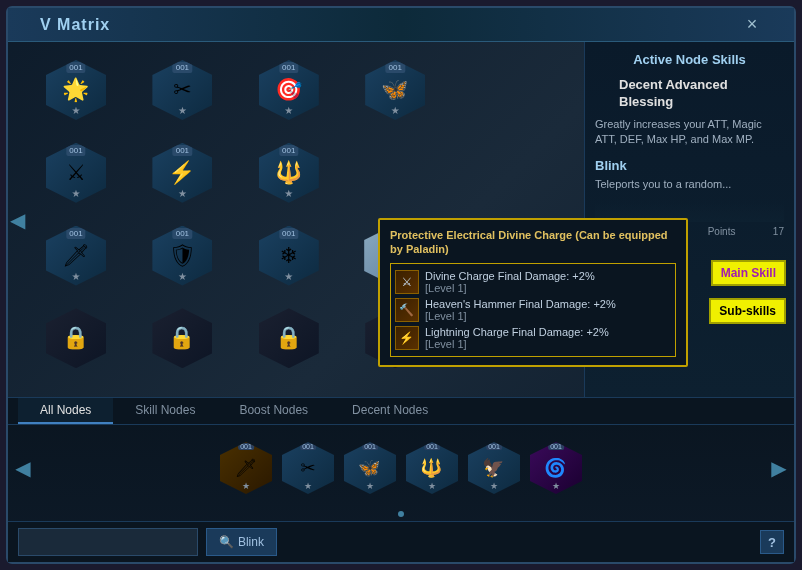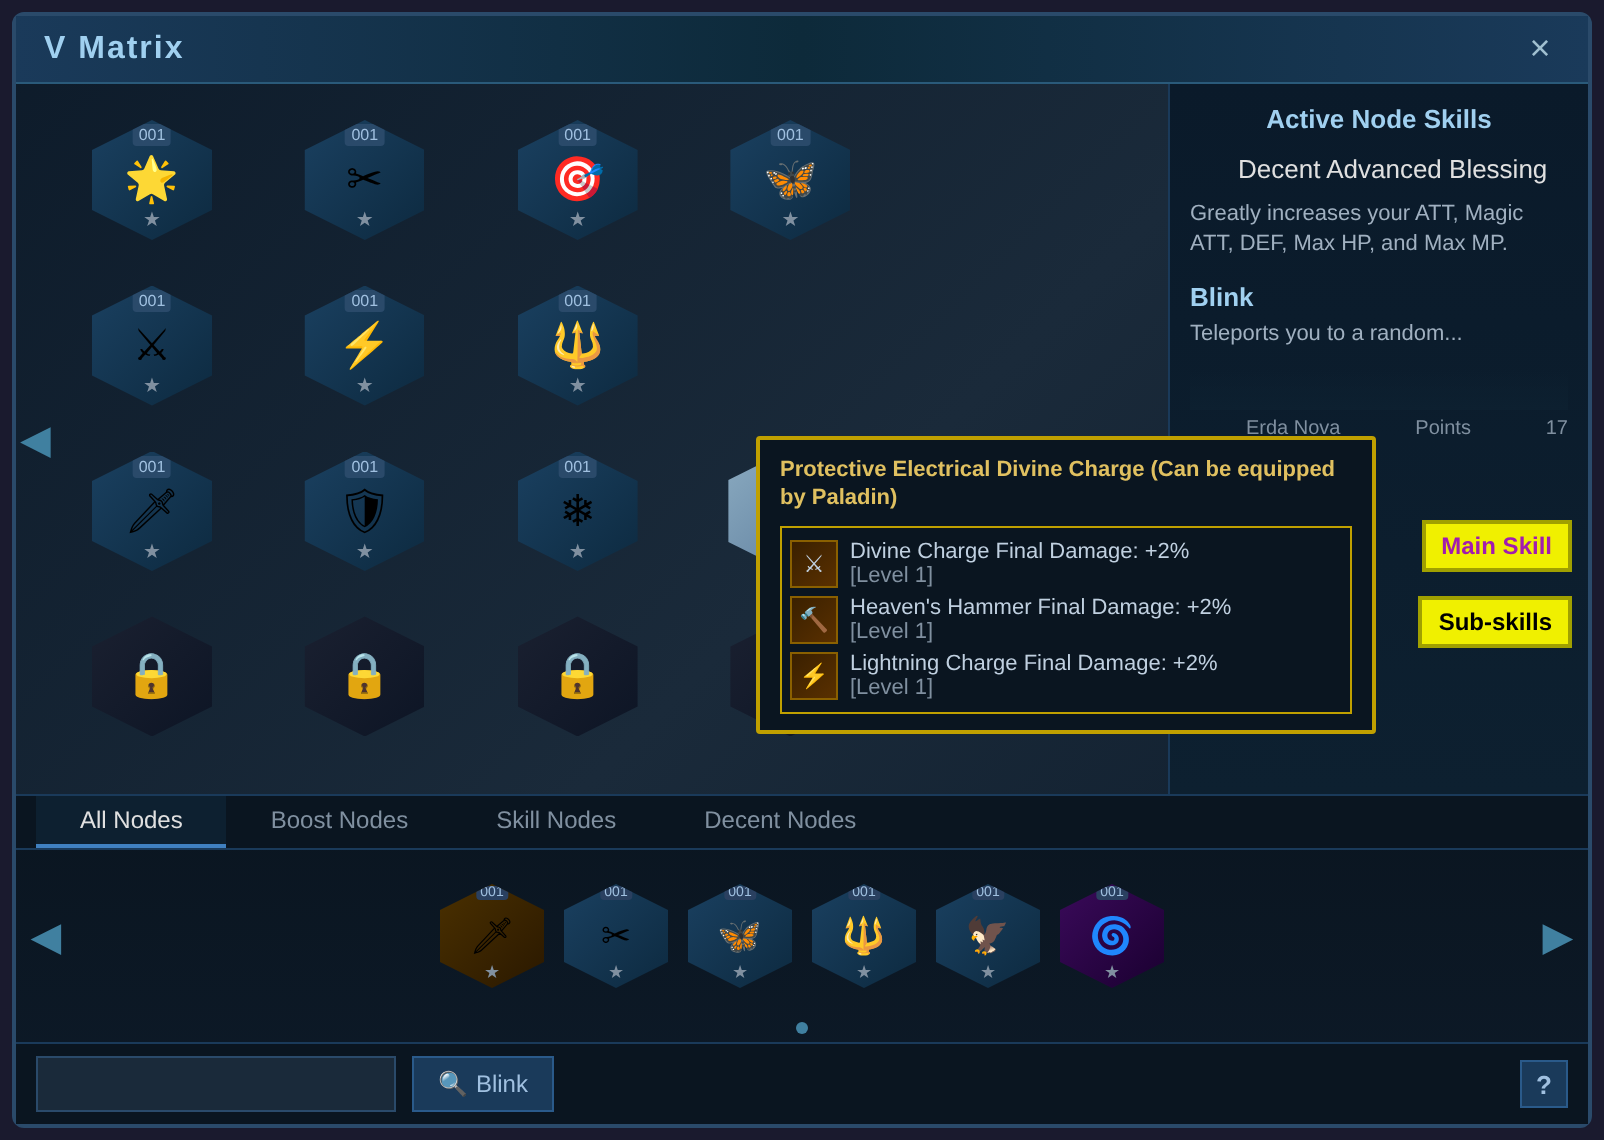--- a/index.html
+++ b/index.html
@@ -20,21 +20,21 @@
       background: linear-gradient(135deg, #0d1b2a 0%, #1a2a3a 50%, #0d1b2a 100%);
       border: 2px solid #2a4a6a;
       border-radius: 6px;
       position: relative;
       display: flex;
       flex-direction: column;
     }
 
     .title-bar {
       background: linear-gradient(90deg, #1a3a5a, #0d2a3a, #1a3a5a);
-      padding: 6px 14px;
+      padding: 6px 32px;
       display: flex;
       align-items: center;
       justify-content: space-between;
       border-bottom: 1px solid #2a5a7a;
       height: 34px;
     }
 
     .title-text {
       color: #a0d0f0;
       font-size: 16px;
@@ -141,21 +141,21 @@
     .panel-title {
       color: #a0d0f0;
       font-size: 13px;
       font-weight: bold;
       margin-bottom: 10px;
       text-align: center;
     }
 
     .skill-name {
       color: #e0e0e0;
-      font-weight: normal;
+      font-weight: bold;
       font-size: 13px;
       margin-bottom: 6px;
       line-height: 1.3;
       padding-left: 24px;
     }
 
     .skill-desc {
       color: #a0b0c0;
       font-size: 11px;
       line-height: 1.4;
@@ -607,22 +607,22 @@
     </div>
   </div>
 
   <div class="main-skill-btn">Main Skill</div>
   <div class="sub-skills-btn">Sub-skills</div>
 
   <div class="bottom-area">
 
     <div class="tab-bar">
       <div class="tab active">All Nodes</div>
+      <div class="tab">Skill Nodes</div>
       <div class="tab">Boost Nodes</div>
-      <div class="tab">Skill Nodes</div>
       <div class="tab">Decent Nodes</div>
     </div>
 
     <div class="bottom-scroll-area">
       <div class="scroll-arrow">◀</div>
       <div class="bottom-nodes">
 
         <div class="bottom-hex">
           <div class="bottom-node-inner gold">
             <span class="bottom-level">001</span>

